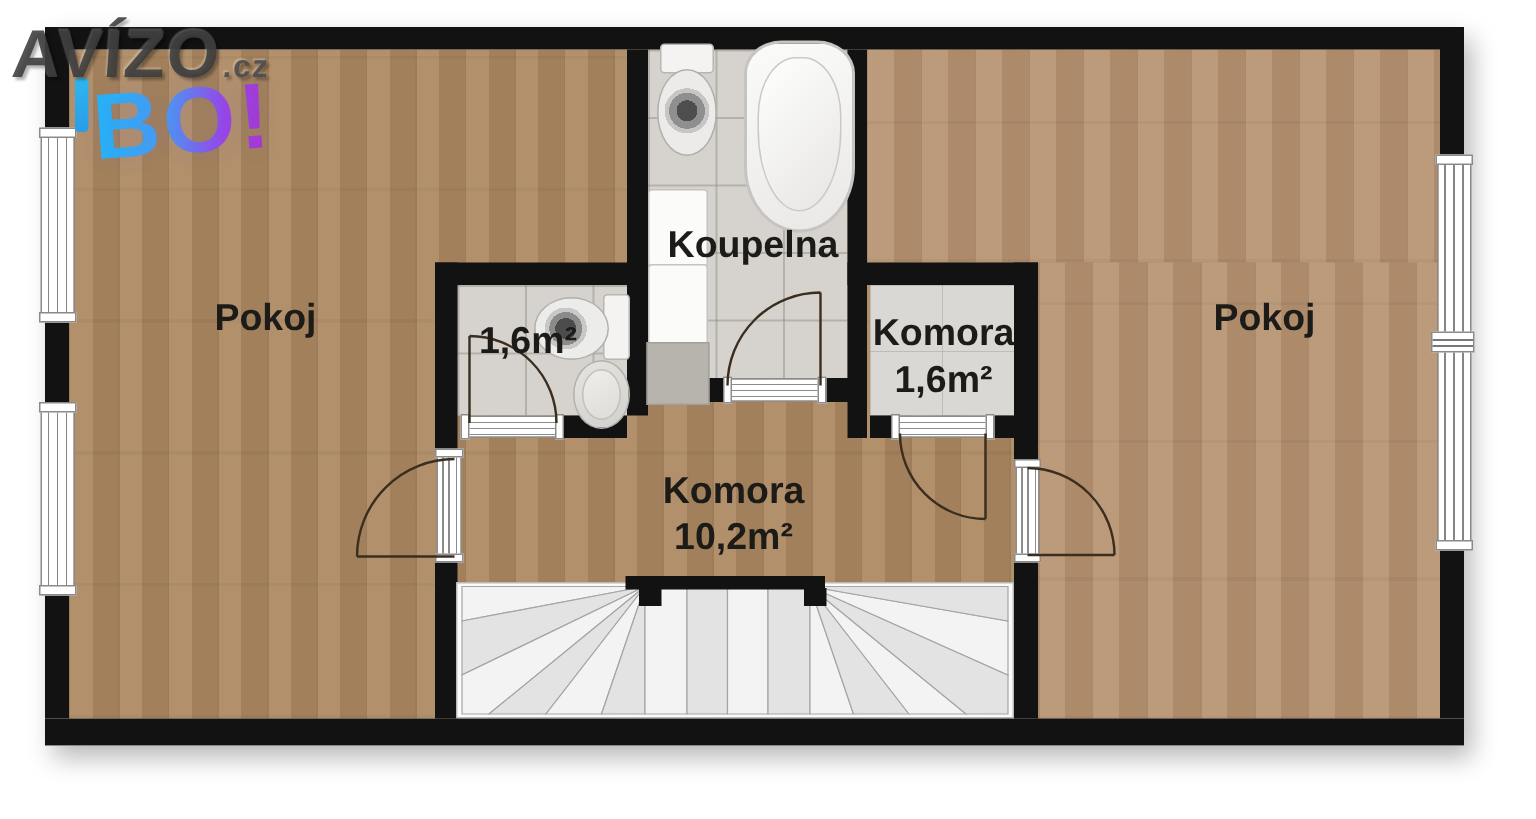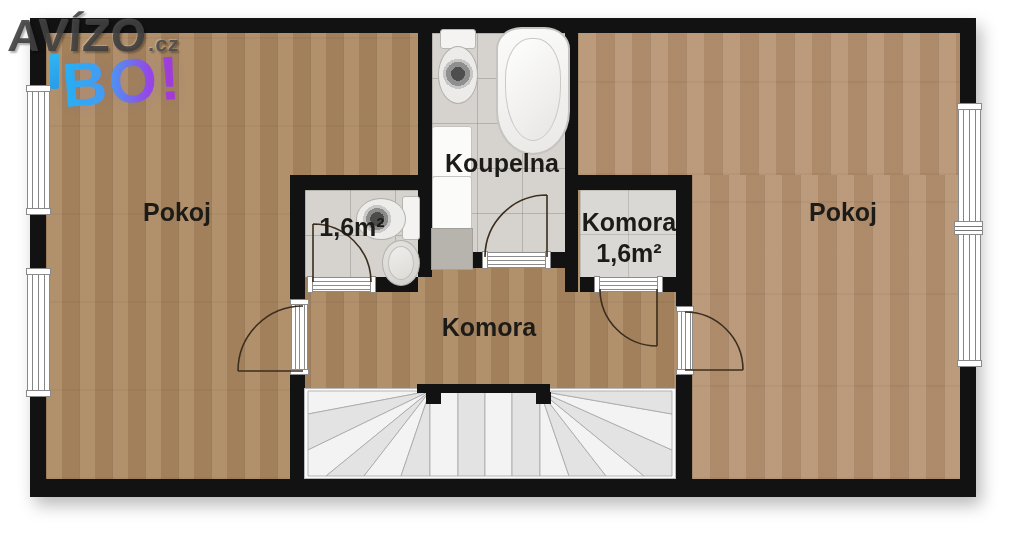--- a/index.html
+++ b/index.html
@@ -189,20 +189,21 @@
   </div>
   <div class="room-label" style="left:575px;top:207px;width:108px;">
     <div>Komora</div>
     <div>1,6m²</div>
   </div>
   <div class="room-label" style="left:743px;top:197px;width:200px;">
     <div>Pokoj</div>
   </div>
   <div class="room-label" style="left:389px;top:312px;width:200px;">
     <div>Komora</div>
+    <div>10,2m²</div>
   </div>
 
   <div class="logo">
     <div class="logo-top"><span>AVÍZO</span><span class="logo-tld">.cz</span></div>
     <div class="logo-row">
       <span class="logo-mark"></span><span class="logo-badge">BO!</span>
     </div>
   </div>
 
 </div>

